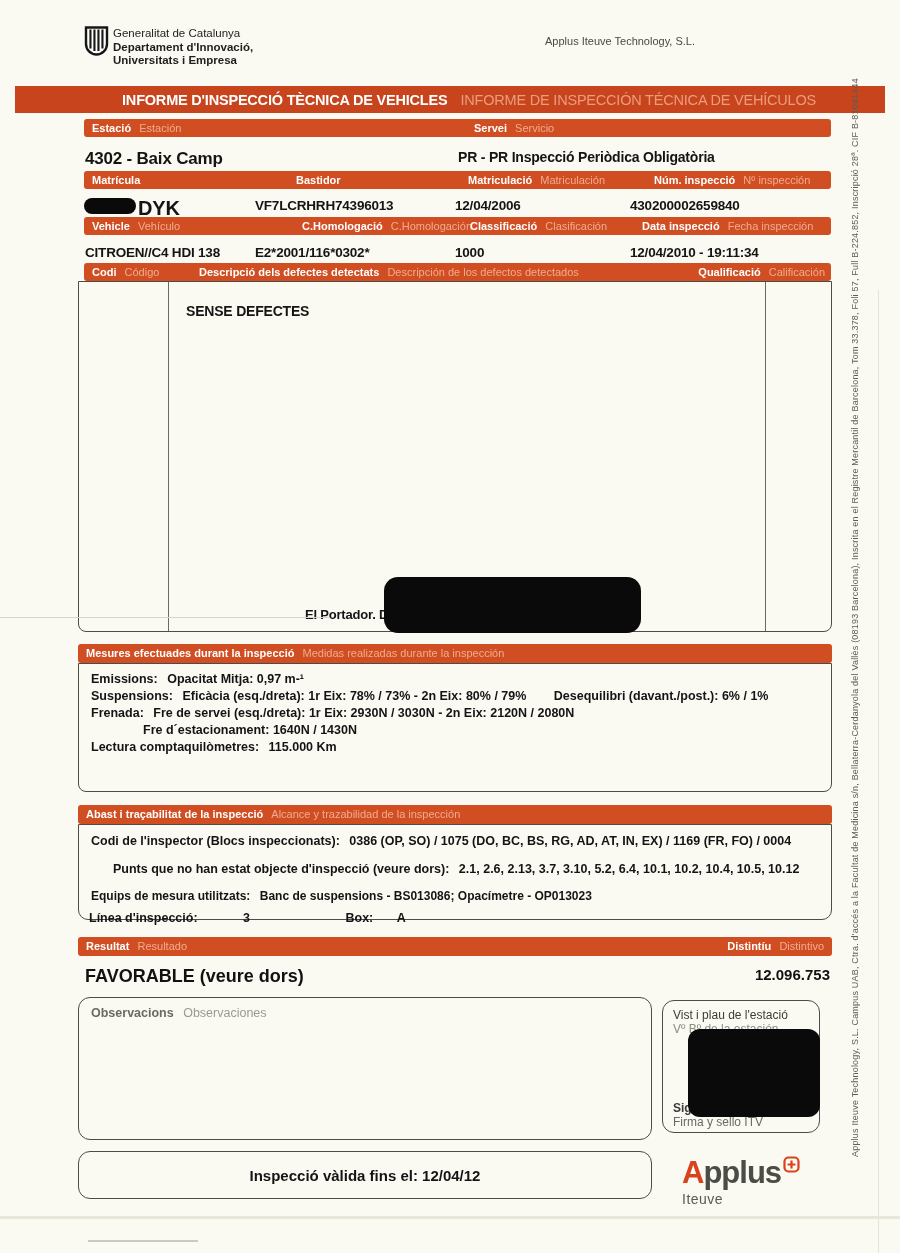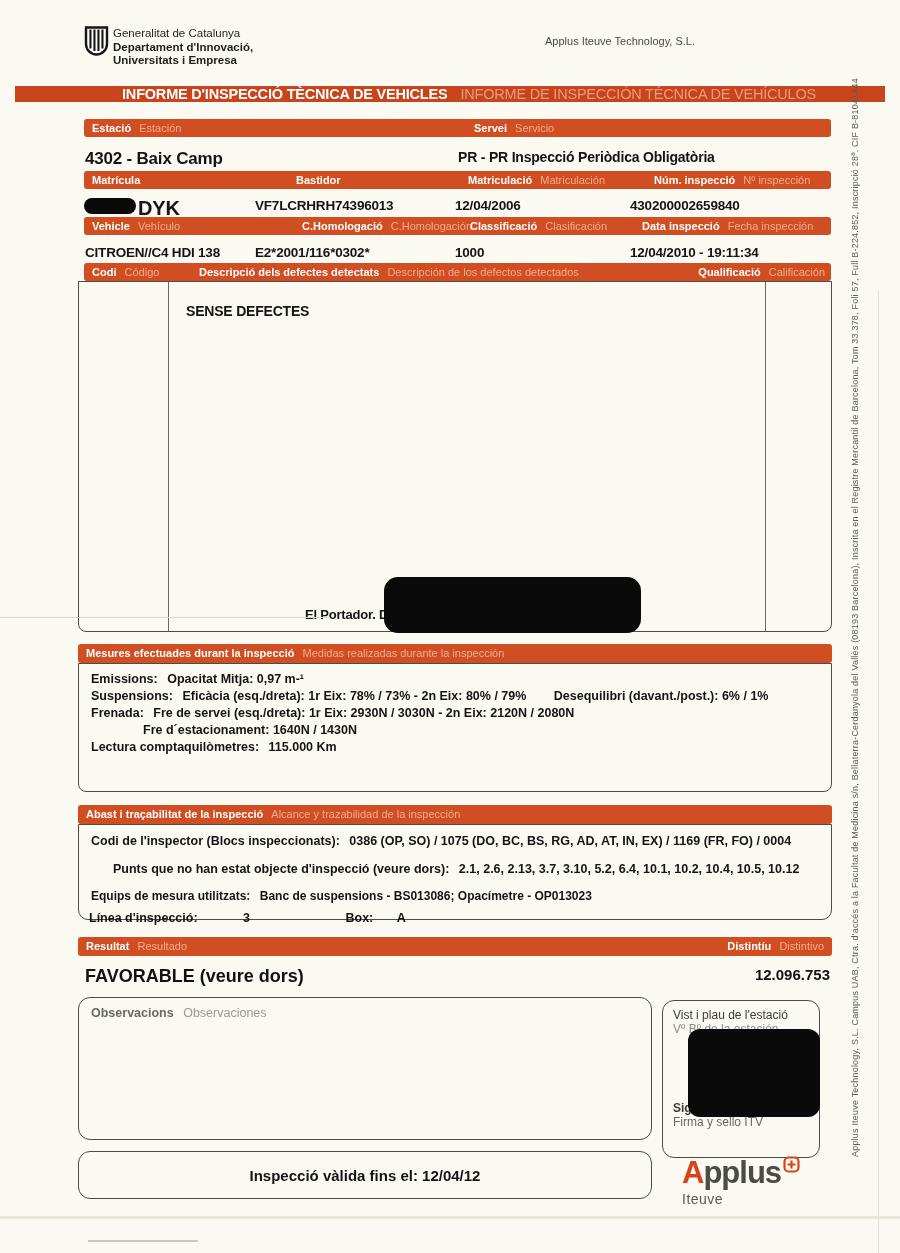--- a/index.html
+++ b/index.html
@@ -17,21 +17,21 @@
     background:#d04e22; border-radius:3px;
     font-size:11px; line-height:18px; color:#fff;
   }
   .bar-wide { left:78px; width:754px; height:19px; line-height:19px; }
   .lbl-ca { font-weight:700; color:#ffffff; }
   .lbl-es { font-weight:400; color:#f0ac90; margin-left:5px; }
   .bar .col { position:absolute; top:0; white-space:nowrap; }
 
   
   #title-bar {
-    position:absolute; left:15px; top:86px; width:870px; height:16px;
+    position:absolute; left:15px; top:86px; width:870px; height:27px;
     background:#c7441d; display:flex; align-items:center; justify-content:center;
     gap:8px; font-size:14.5px; white-space:nowrap;padding-left:38px;
   }
   #title-bar .lbl-ca { letter-spacing:-0.2px; }
   #title-bar .lbl-es { color:#eb9d7e; letter-spacing:-0.2px; }
 
   
   .val { position:absolute; font-weight:700; font-size:13.5px; color:#141414; letter-spacing:-0.2px; white-space:nowrap; }
 
   
@@ -254,21 +254,21 @@
   <div id="favorable">FAVORABLE (veure dors)</div>
   <div id="badge-value">12.096.753</div>
 
   <div class="round-box" style="left:78px; top:997px; width:574px; height:143px;">
     <div class="mline" style="left:12px; top:8px; font-size:12.5px;">
       <span style="font-weight:700; color:#6a6a64;">Observacions</span>
       <span style="color:#9a9a92; margin-left:6px;">Observaciones</span>
     </div>
   </div>
 
-  <div class="round-box" style="left:662px; top:1000px; width:158px; height:158px;">
+  <div class="round-box" style="left:662px; top:1000px; width:158px; height:133px;">
     <div class="mline gray-note" style="left:10px; top:7px; font-size:12px; color:#3c3c38;">Vist i plau de l'estació</div>
     <div class="mline" style="left:10px; top:21px; font-size:12px; color:#8c8c84;">Vº Bº de la estación</div>
     <div class="mline" style="left:10px; top:100px; font-size:12px; font-weight:700; color:#3c3c38;">Sig</div>
     <div class="mline" style="left:10px; top:114px; font-size:12px; color:#6a6a62;">Firma y sello ITV</div>
     <div class="redact" style="left:25px; top:28px; width:132px; height:88px; border-radius:12px;"></div>
   </div>
 
   <div class="round-box" id="validity-box" style="left:78px; top:1151px; width:574px; height:48px;">
     <span id="validity-text">Inspecció vàlida fins el: 12/04/12</span>
   </div>

